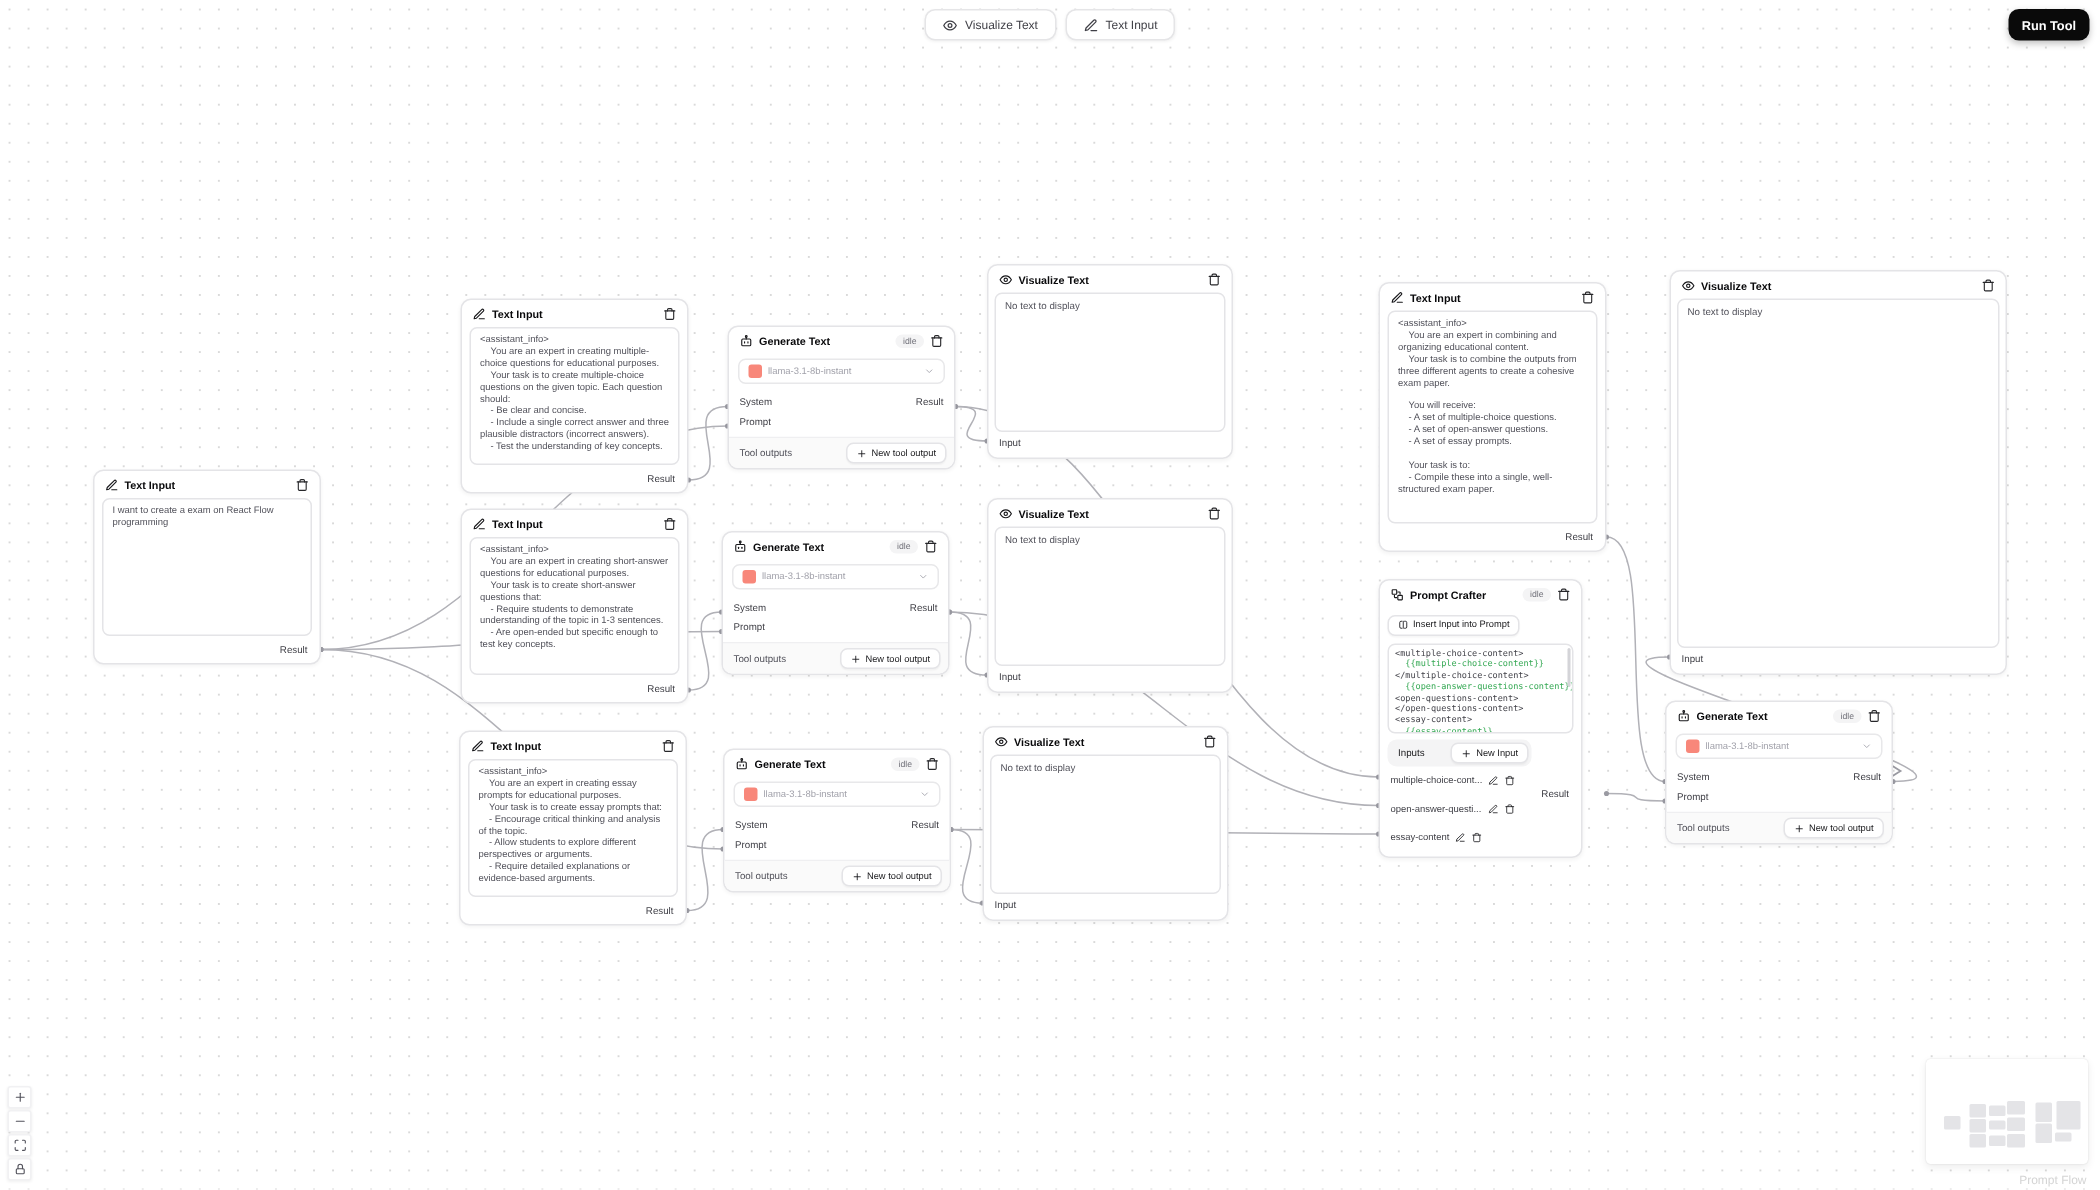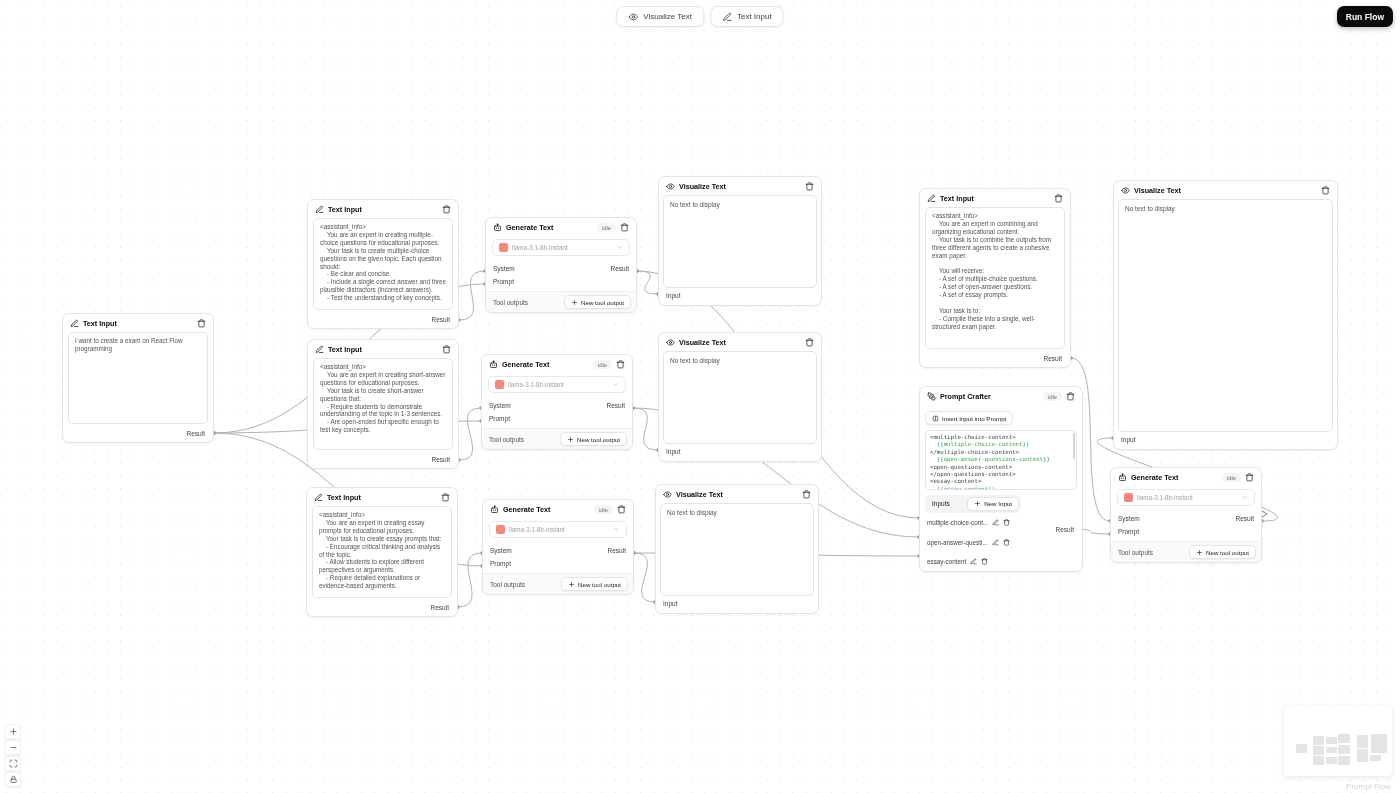--- a/index.html
+++ b/index.html
@@ -569,21 +569,21 @@
               <path d="M8 6V4a2 2 0 0 1 2-2h4a2 2 0 0 1 2 2v2"></path>
             </svg>
           </span>
         </button>
       </div>
       <div class="viz-box">No text to display</div>
       <div class="input-row">
         <span>Input</span>
       </div>
     </div>
-    <div class="node node-prompt-crafter" style="left: 919px; top: 386px; width: 164px; height: 186px; position: absolute; justify-content: space-between;">
+    <div class="node node-prompt-crafter" style="left: 919px; top: 386px; width: 136px; height: 186px; position: absolute;">
       <div class="node-header">
         <span class="icon" style="height: 9px; width: 9px;">
           <svg viewBox="0 0 24 24" fill="none" stroke="currentColor" stroke-width="2" stroke-linecap="round" stroke-linejoin="round">
             <rect x="3" y="3" width="8" height="8" rx="1"></rect>
             <rect x="13" y="13" width="8" height="8" rx="1"></rect>
             <path d="M11 17H8a1 1 0 0 1-1-1v-3"></path>
             <path d="M13 7h3a1 1 0 0 1 1 1v3"></path>
           </svg>
         </span>
         <span class="node-title">Prompt Crafter</span>
@@ -700,21 +700,21 @@
     <span class="icon" style="width:10px;height:10px">
         <svg viewBox="0 0 24 24" fill="none" stroke="currentColor" stroke-width="2" stroke-linecap="round" stroke-linejoin="round">
           <path d="M12 20h9"></path>
           <path d="M16.4 3.6a2.1 2.1 0 0 1 3 3L7 19l-4 1 1-4Z"></path>
         </svg>
       </span>
     <span>Text Input</span>
   </button>
 </div>
 
-<button class="run-btn">Run Flow</button>
+<button class="run-btn">Run Tool</button>
 
 <div class="controls">
     <button class="ctrl-btn">
       <span class="icon" style="height: 9px; width: 9px;">
         <svg viewBox="0 0 24 24" fill="none" stroke="currentColor" stroke-width="2" stroke-linecap="round" stroke-linejoin="round">
           <path d="M12 5v14"></path>
           <path d="M5 12h14"></path>
         </svg>
       </span>
     </button>

